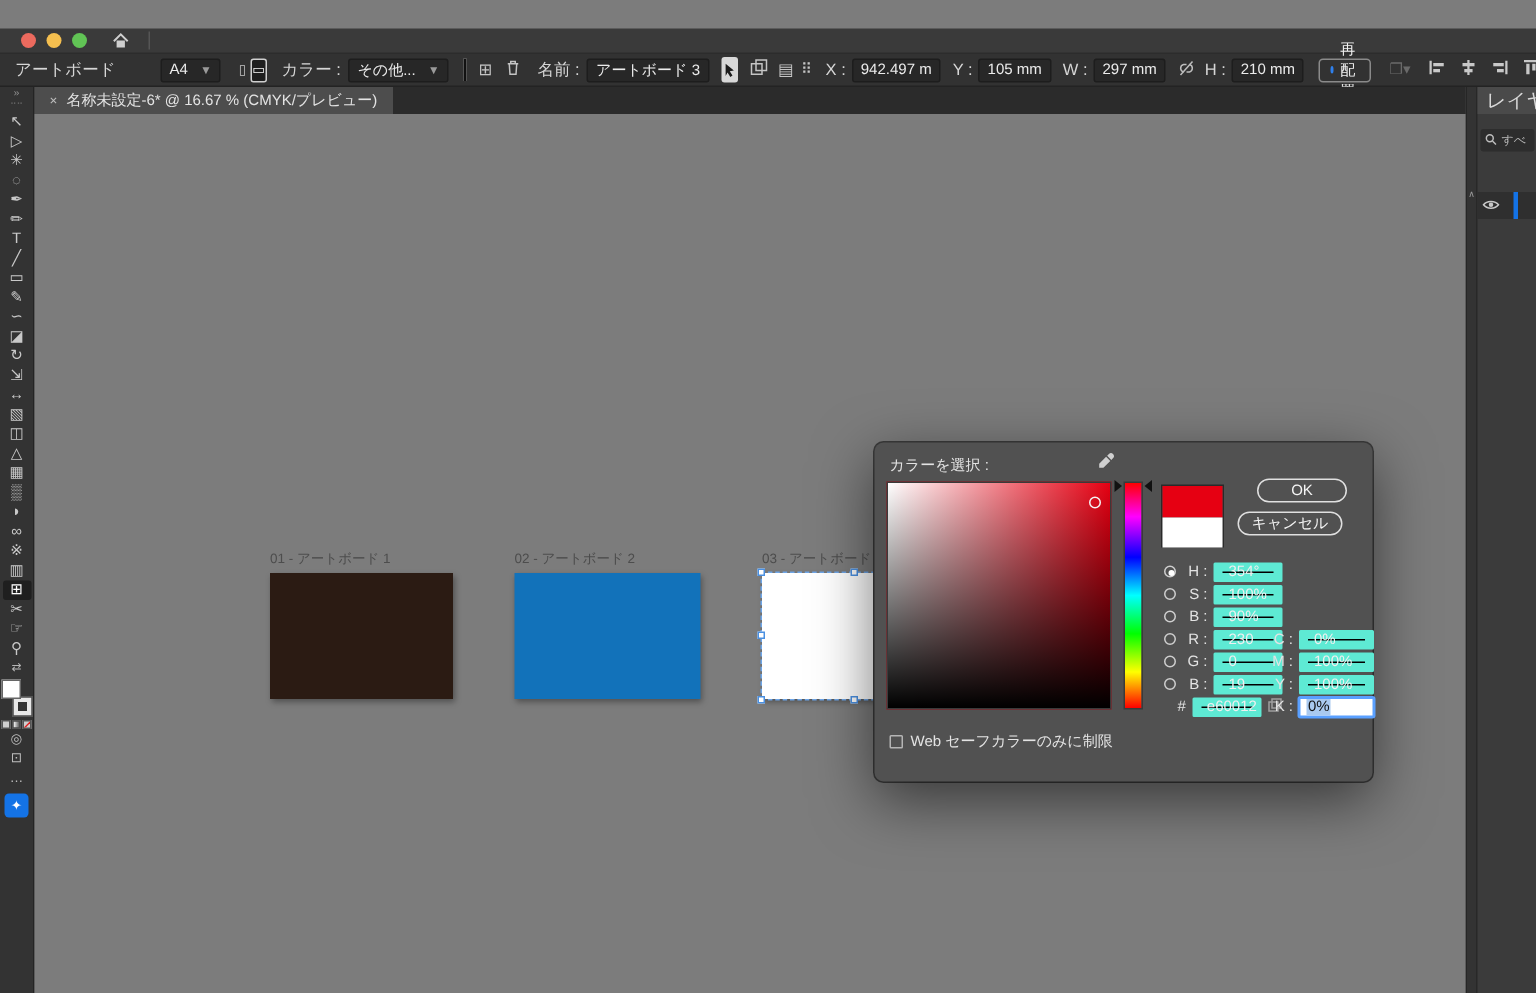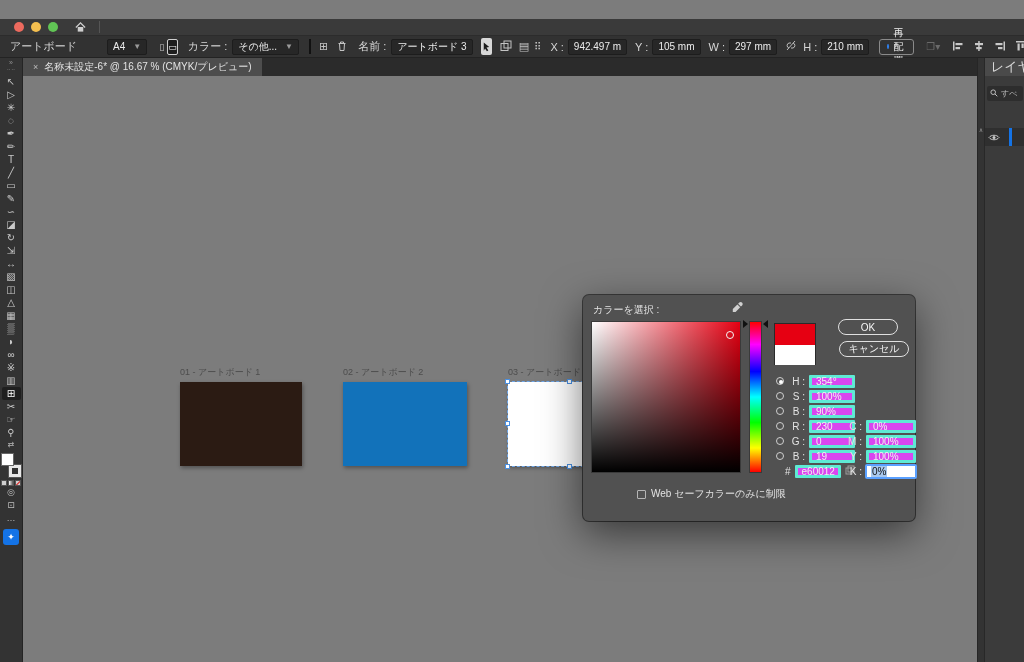--- a/index.html
+++ b/index.html
@@ -77,31 +77,31 @@
   .sb-cursor{position:absolute;right:6px;top:9px;width:8px;height:8px;border:1.5px solid #f5f5f5;border-radius:50%;}
   .hue-slider{position:absolute;left:166px;top:26px;width:13px;height:152px;border:1px solid #3a3a3a;background:linear-gradient(to bottom,#ff0000 0%,#ff00ff 15%,#0000ff 33%,#00ffff 50%,#00ff00 67%,#ffff00 84%,#ff0000 100%);}
   .hue-arrow{position:absolute;width:0;height:0;border-top:4px solid transparent;border-bottom:4px solid transparent;top:-4px;}
   .hue-arrow.left{left:-7px;border-left:5px solid #111;}
   .hue-arrow.right{right:-7px;border-right:5px solid #111;}
   .preview{position:absolute;left:191px;top:28px;width:42px;height:42px;border:1px solid #2a2a2a;}
   .preview .new{height:21px;}
   .preview .cur{height:20px;background:#ffffff;}
   .pill-btn{position:absolute;height:16px;border:1px solid #e0e0e0;border-radius:9px;display:flex;align-items:center;justify-content:center;font-size:10px;color:#f5f5f5;}
   .btn-ok{left:255px;top:24px;width:60px;}
-  .btn-cancel{left:256px;top:46px;width:70px;}
+  .btn-cancel{left:242px;top:46px;width:70px;}
   .frow{position:absolute;display:flex;align-items:center;height:14px;}
   .radio{width:8px;height:8px;border:1px solid #cfcfcf;border-radius:50%;margin-right:4px;position:relative;flex:none;}
   .radio.sel::after{content:"";position:absolute;left:1.5px;top:1.5px;width:4px;height:4px;border-radius:50%;background:#fff;}
   .flabel{width:17px;text-align:right;margin-right:4px;white-space:nowrap;}
-  .fbox{width:46px;height:13px;background:#d946ef;border:3px solid #5eead4;border-radius:1px;display:flex;align-items:center;padding:0 4px;color:#f0f0f0;}
+  .fbox{width:46px;height:13px;background:#000000;border:6px solid #5eead4;border-radius:1px;display:flex;align-items:center;padding:0 4px;color:#f0f0f0;}
   .fbox.wide{width:50px;}
   .fbox.focus{background:#fff;border:1px solid #5aa0ff;box-shadow:0 0 0 1px #5aa0ff;color:#111;}
   .fbox.focus .selhl{background:#a9c9ef;padding:0 1px;}
   .copy-ic{margin-left:4px;}
-  .cbx-row{position:absolute;left:10px;top:192px;display:flex;align-items:center;gap:5px;margin-left:44px;}
+  .cbx-row{position:absolute;left:10px;top:192px;display:flex;align-items:center;gap:5px;}
   .cbx{width:9px;height:9px;border:1px solid #b5b5b5;border-radius:1px;background:transparent;}
 
   
   .divider{width:7px;background:#333;flex:none;display:flex;justify-content:center;border-left:1px solid #262626;}
   .divider span{color:#9a9a9a;font-size:6px;margin-top:68px;}
   .panel{width:40px;background:#3b3b3b;border-left:1px solid #282828;flex:none;position:relative;color:#d8d8d8;}
   .panel-tab{position:absolute;left:0;top:0;height:18px;background:#4a4a4a;display:flex;align-items:center;padding:0 6px;font-size:13px;white-space:nowrap;overflow:hidden;max-width:40px;}
   .panel-search{position:absolute;left:2px;top:28px;width:36px;height:15px;background:#2d2d2d;border-radius:2px;display:flex;align-items:center;gap:3px;padding:0 3px;font-size:8px;color:#bdbdbd;overflow:hidden;white-space:nowrap;}
   .layer-row{position:absolute;left:0;top:70px;width:40px;height:18px;background:#2f2f2f;display:flex;align-items:center;}
   .layer-row .vbar{position:absolute;left:24px;top:0;width:3px;height:18px;background:#1473e6;}

